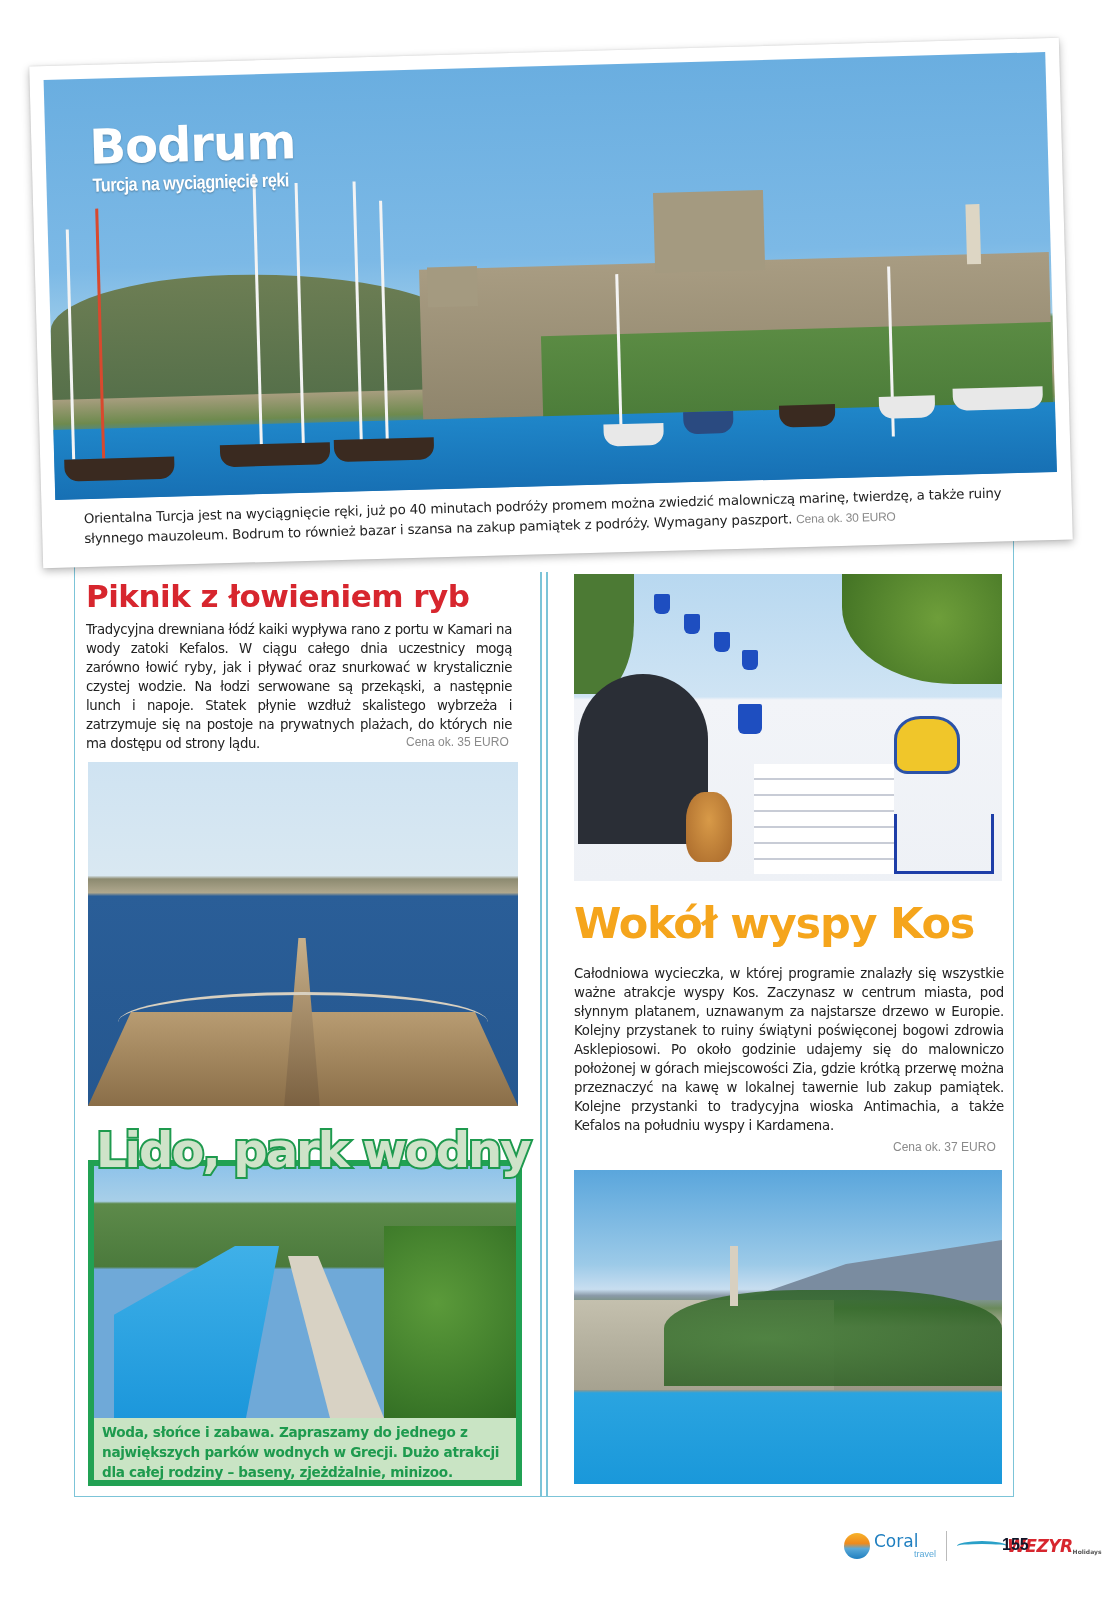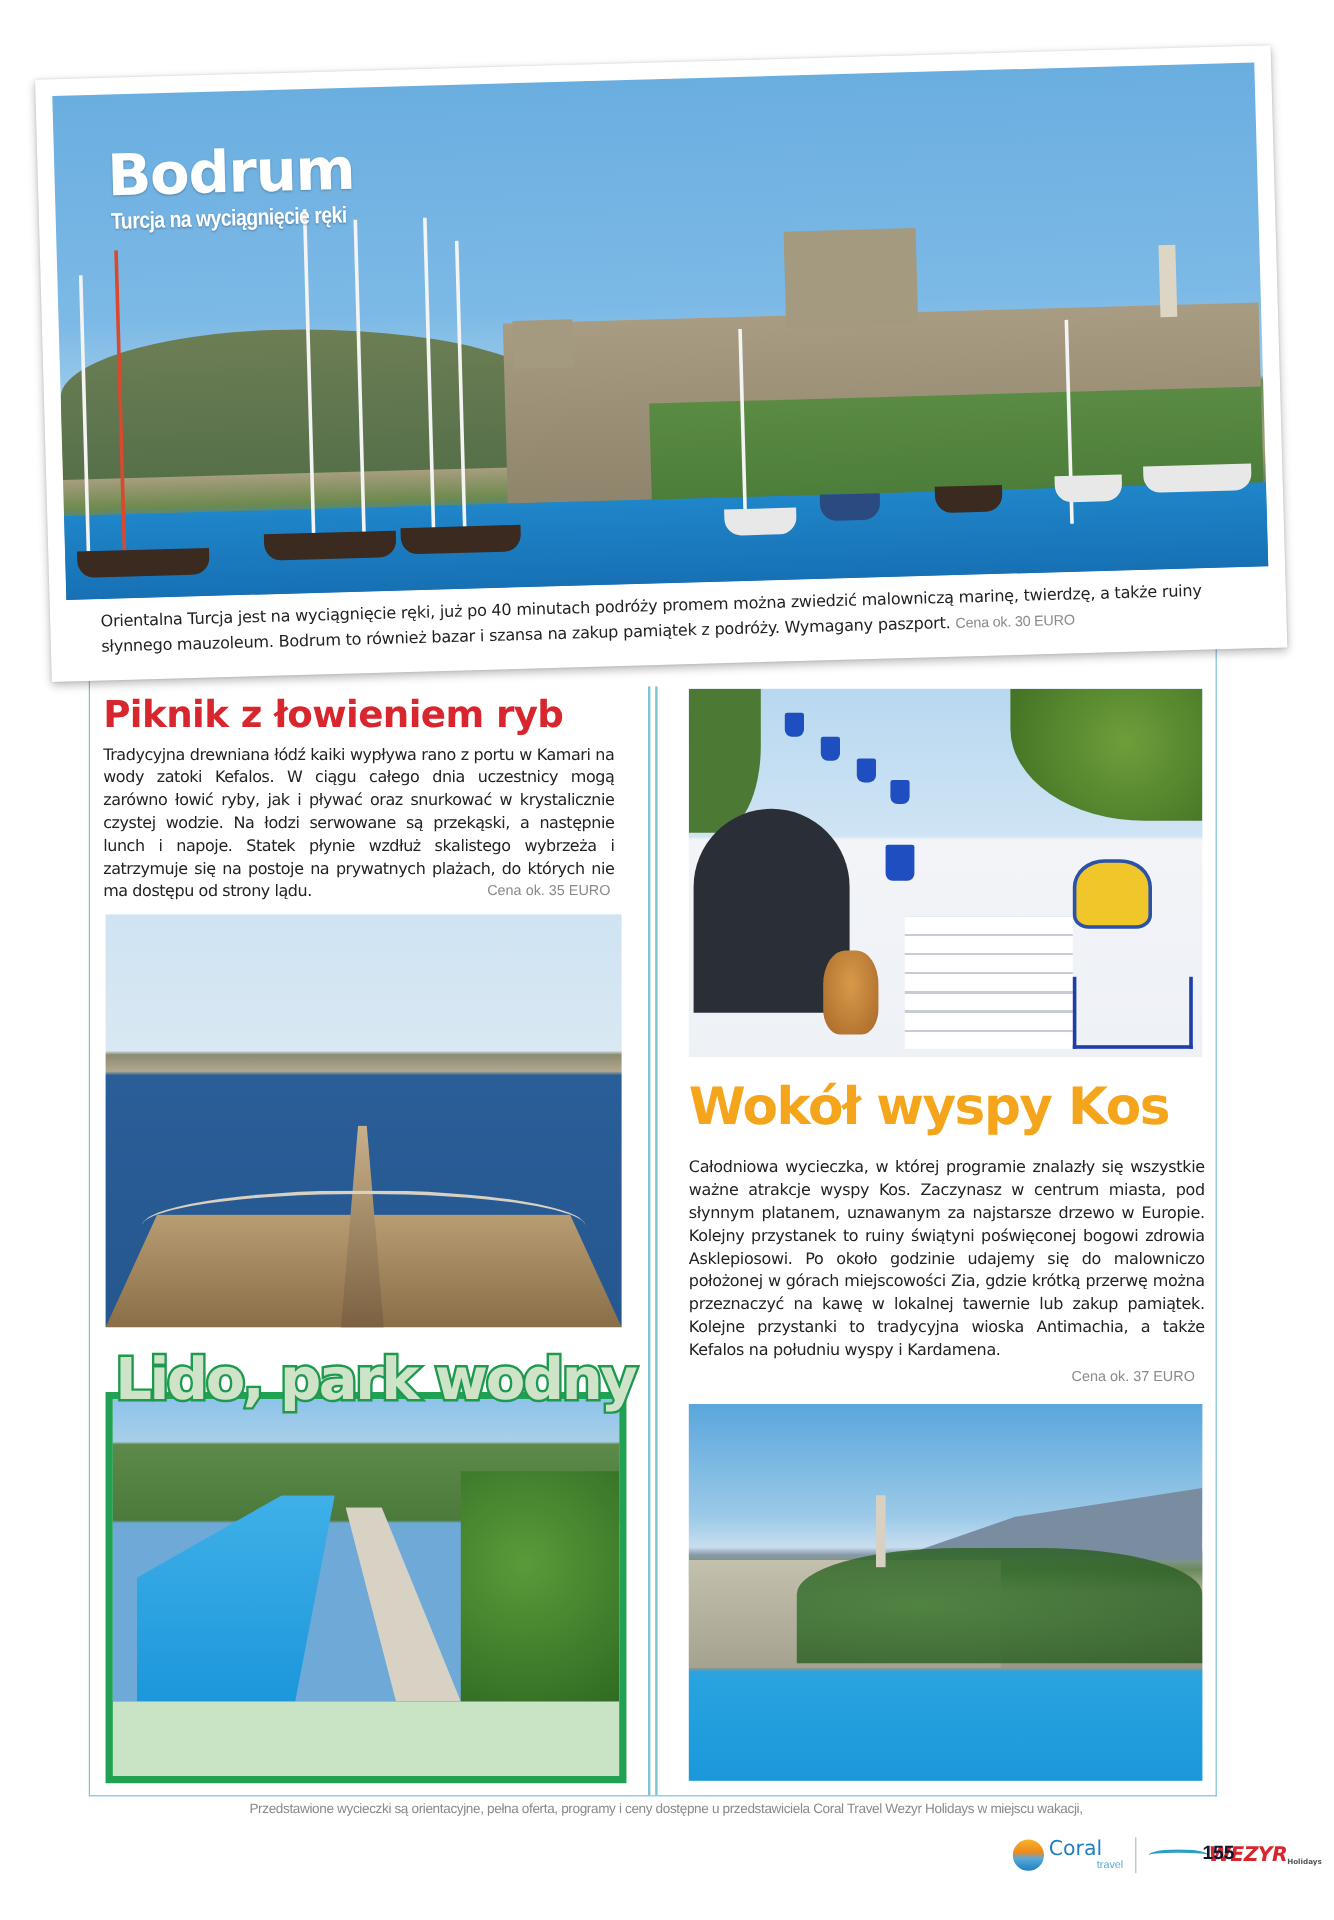--- a/index.html
+++ b/index.html
@@ -190,20 +190,21 @@
   <div class="rail"></div>
 </div>
 
 <div class="lido-title">Lido, park wodny</div>
 <div class="lido-box">
   <div class="lido-photo">
     <div class="pool"></div>
     <div class="walk"></div>
     <div class="bush"></div>
   </div>
+  <p class="lido-body">Woda, słońce i zabawa. Zapraszamy do jednego z największych parków wodnych w Grecji. Dużo atrakcji dla całej rodziny – baseny, zjeżdżalnie, minizoo.</p>
 </div>
 
 <div class="kos-top-photo">
   <div class="plant"></div>
   <div class="tree"></div>
   <div class="arch"></div>
   <div class="stairs"></div>
   <div class="sign"></div>
   <div class="pot"></div>
   <div class="blue" style="left:80px;top:20px;"></div>
@@ -219,21 +220,20 @@
 <span class="price kos-price">Cena ok. 37 EURO</span>
 
 <div class="kos-bottom-photo">
   <div class="mountain"></div>
   <div class="wall"></div>
   <div class="trees"></div>
   <div class="minaret"></div>
 </div>
 
 <div class="footer-note">
-  <div>Przedstawione wycieczki są orientacyjne, pełna oferta, programy i ceny dostępne u przedstawiciela Coral Travel Wezyr Holidays w miejscu wakacji,</div>
 </div>
 
 <div class="logos">
   <div class="coral-logo">
     <div class="coral-ball"></div>
     <div class="coral-text">
       <span class="coral-word">Coral</span>
       <span class="coral-sub">travel</span>
     </div>
   </div>

